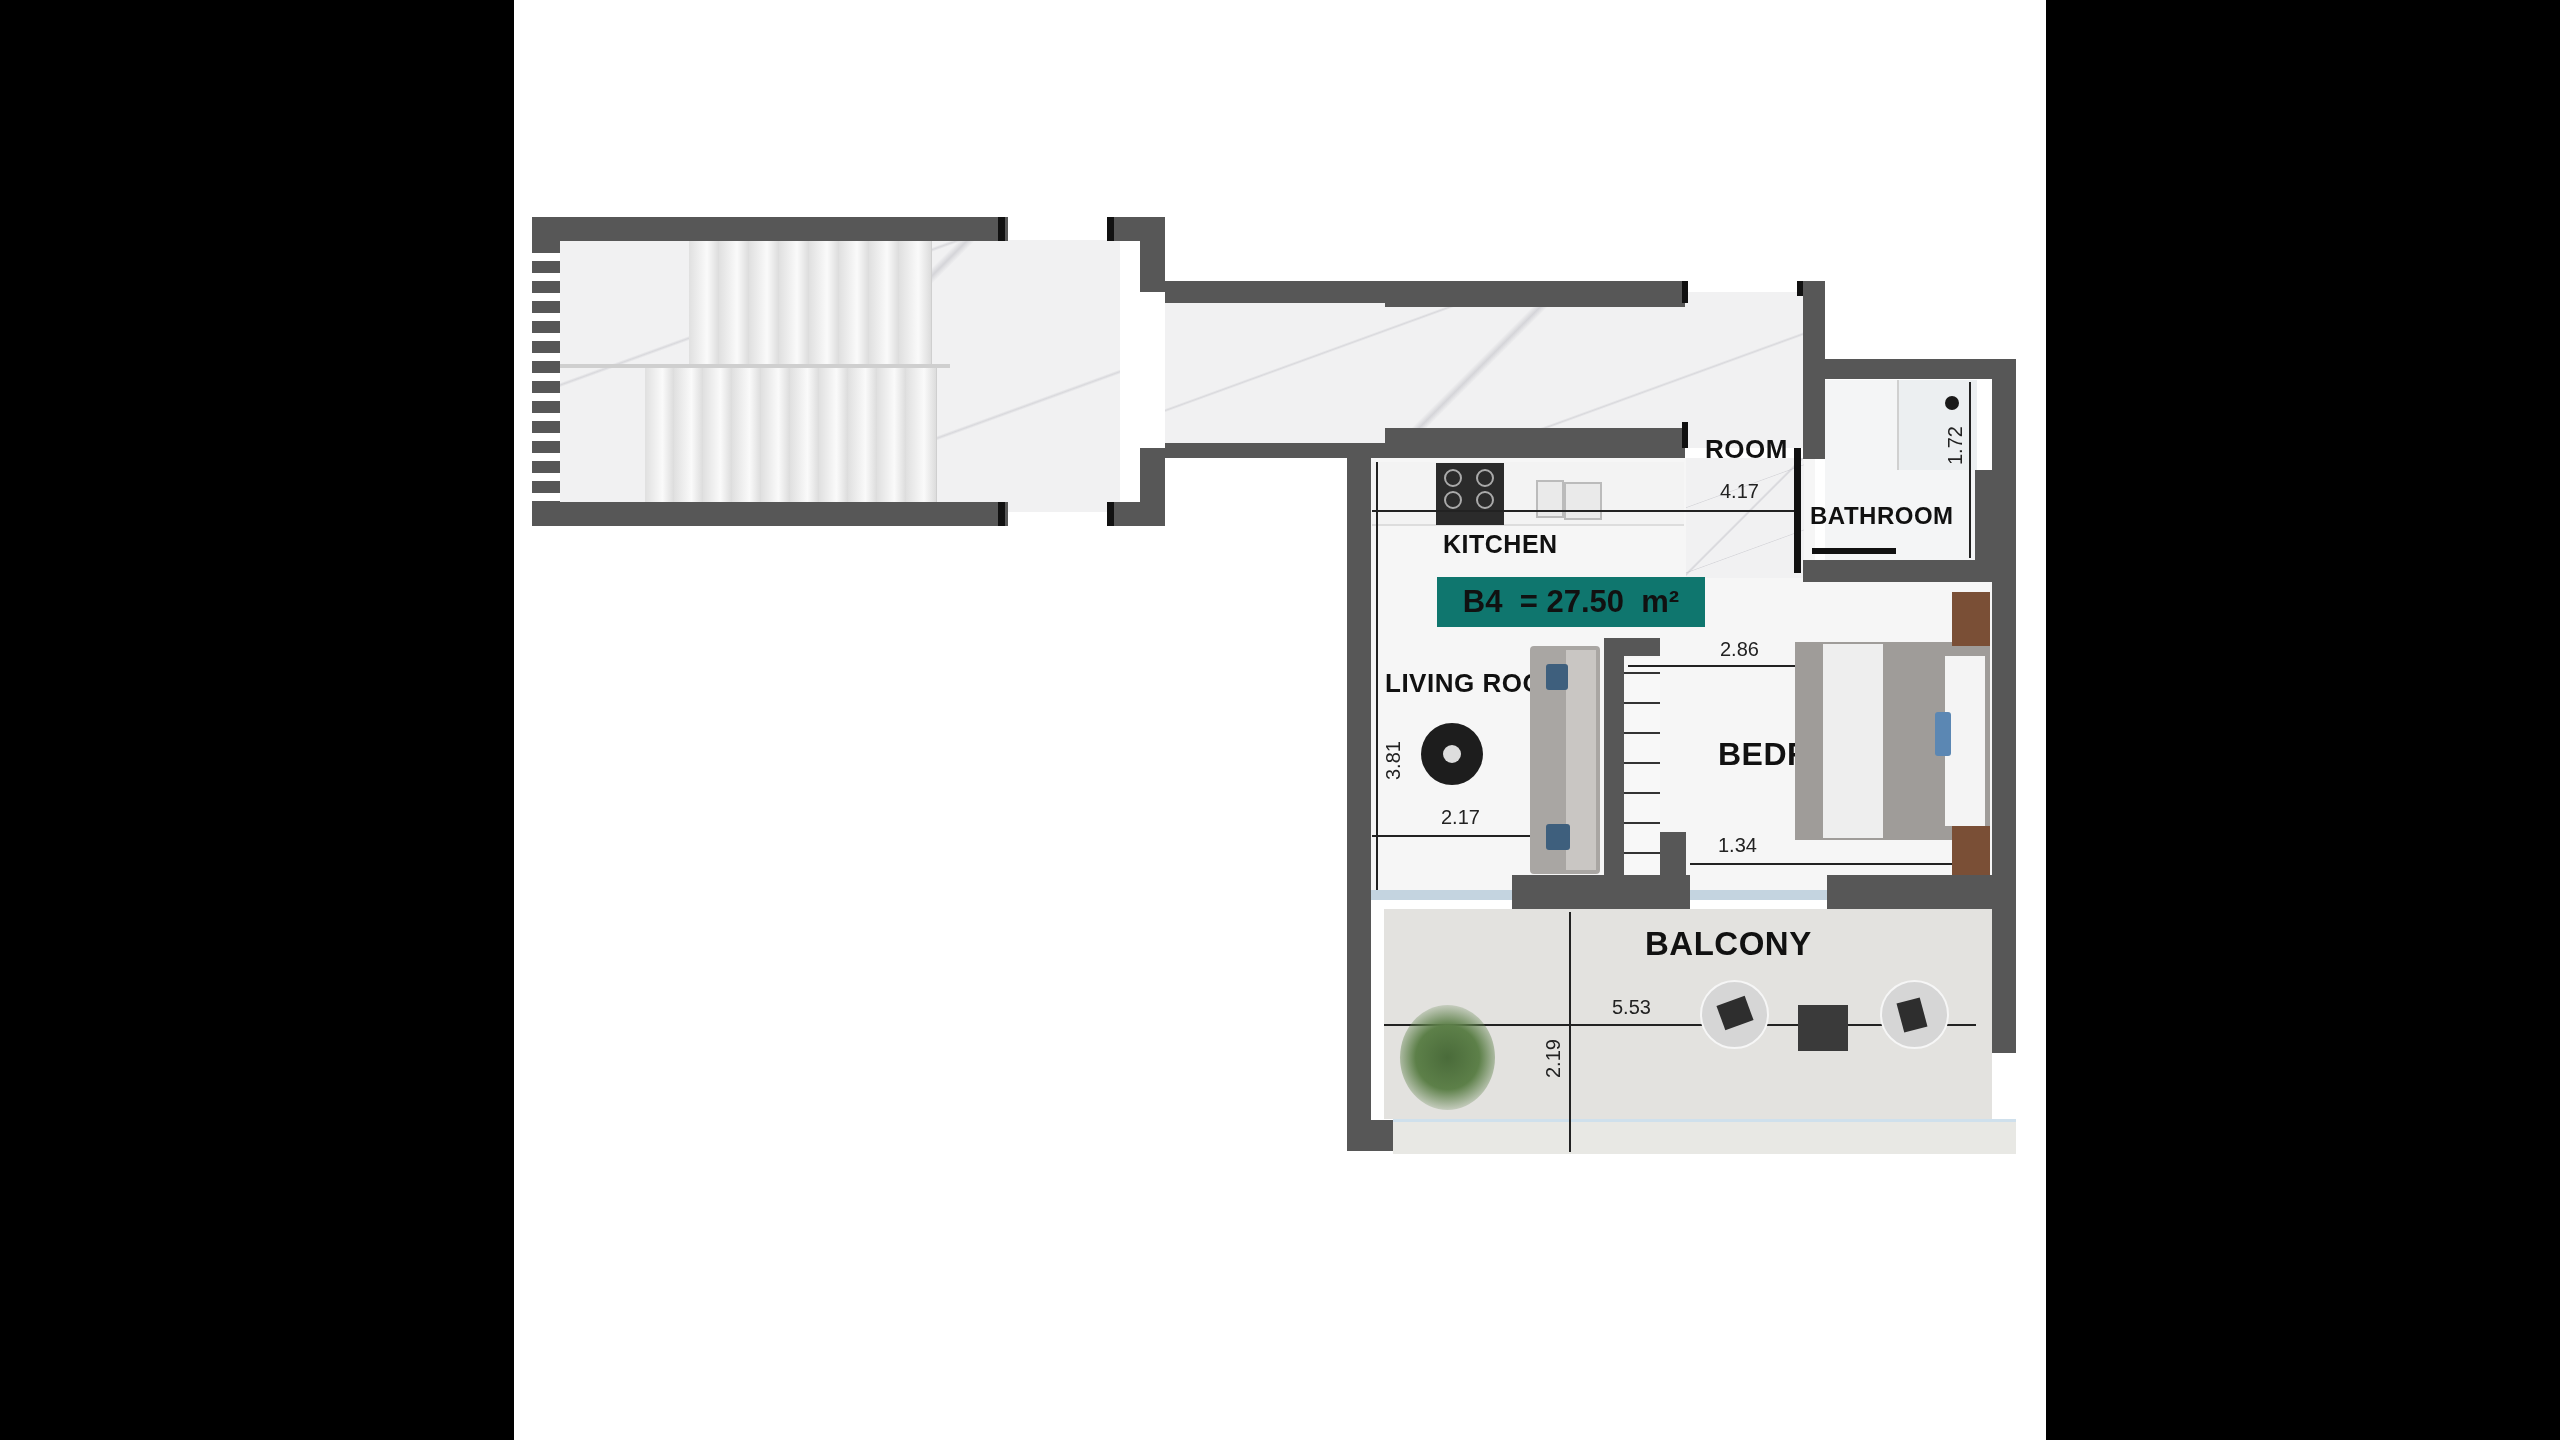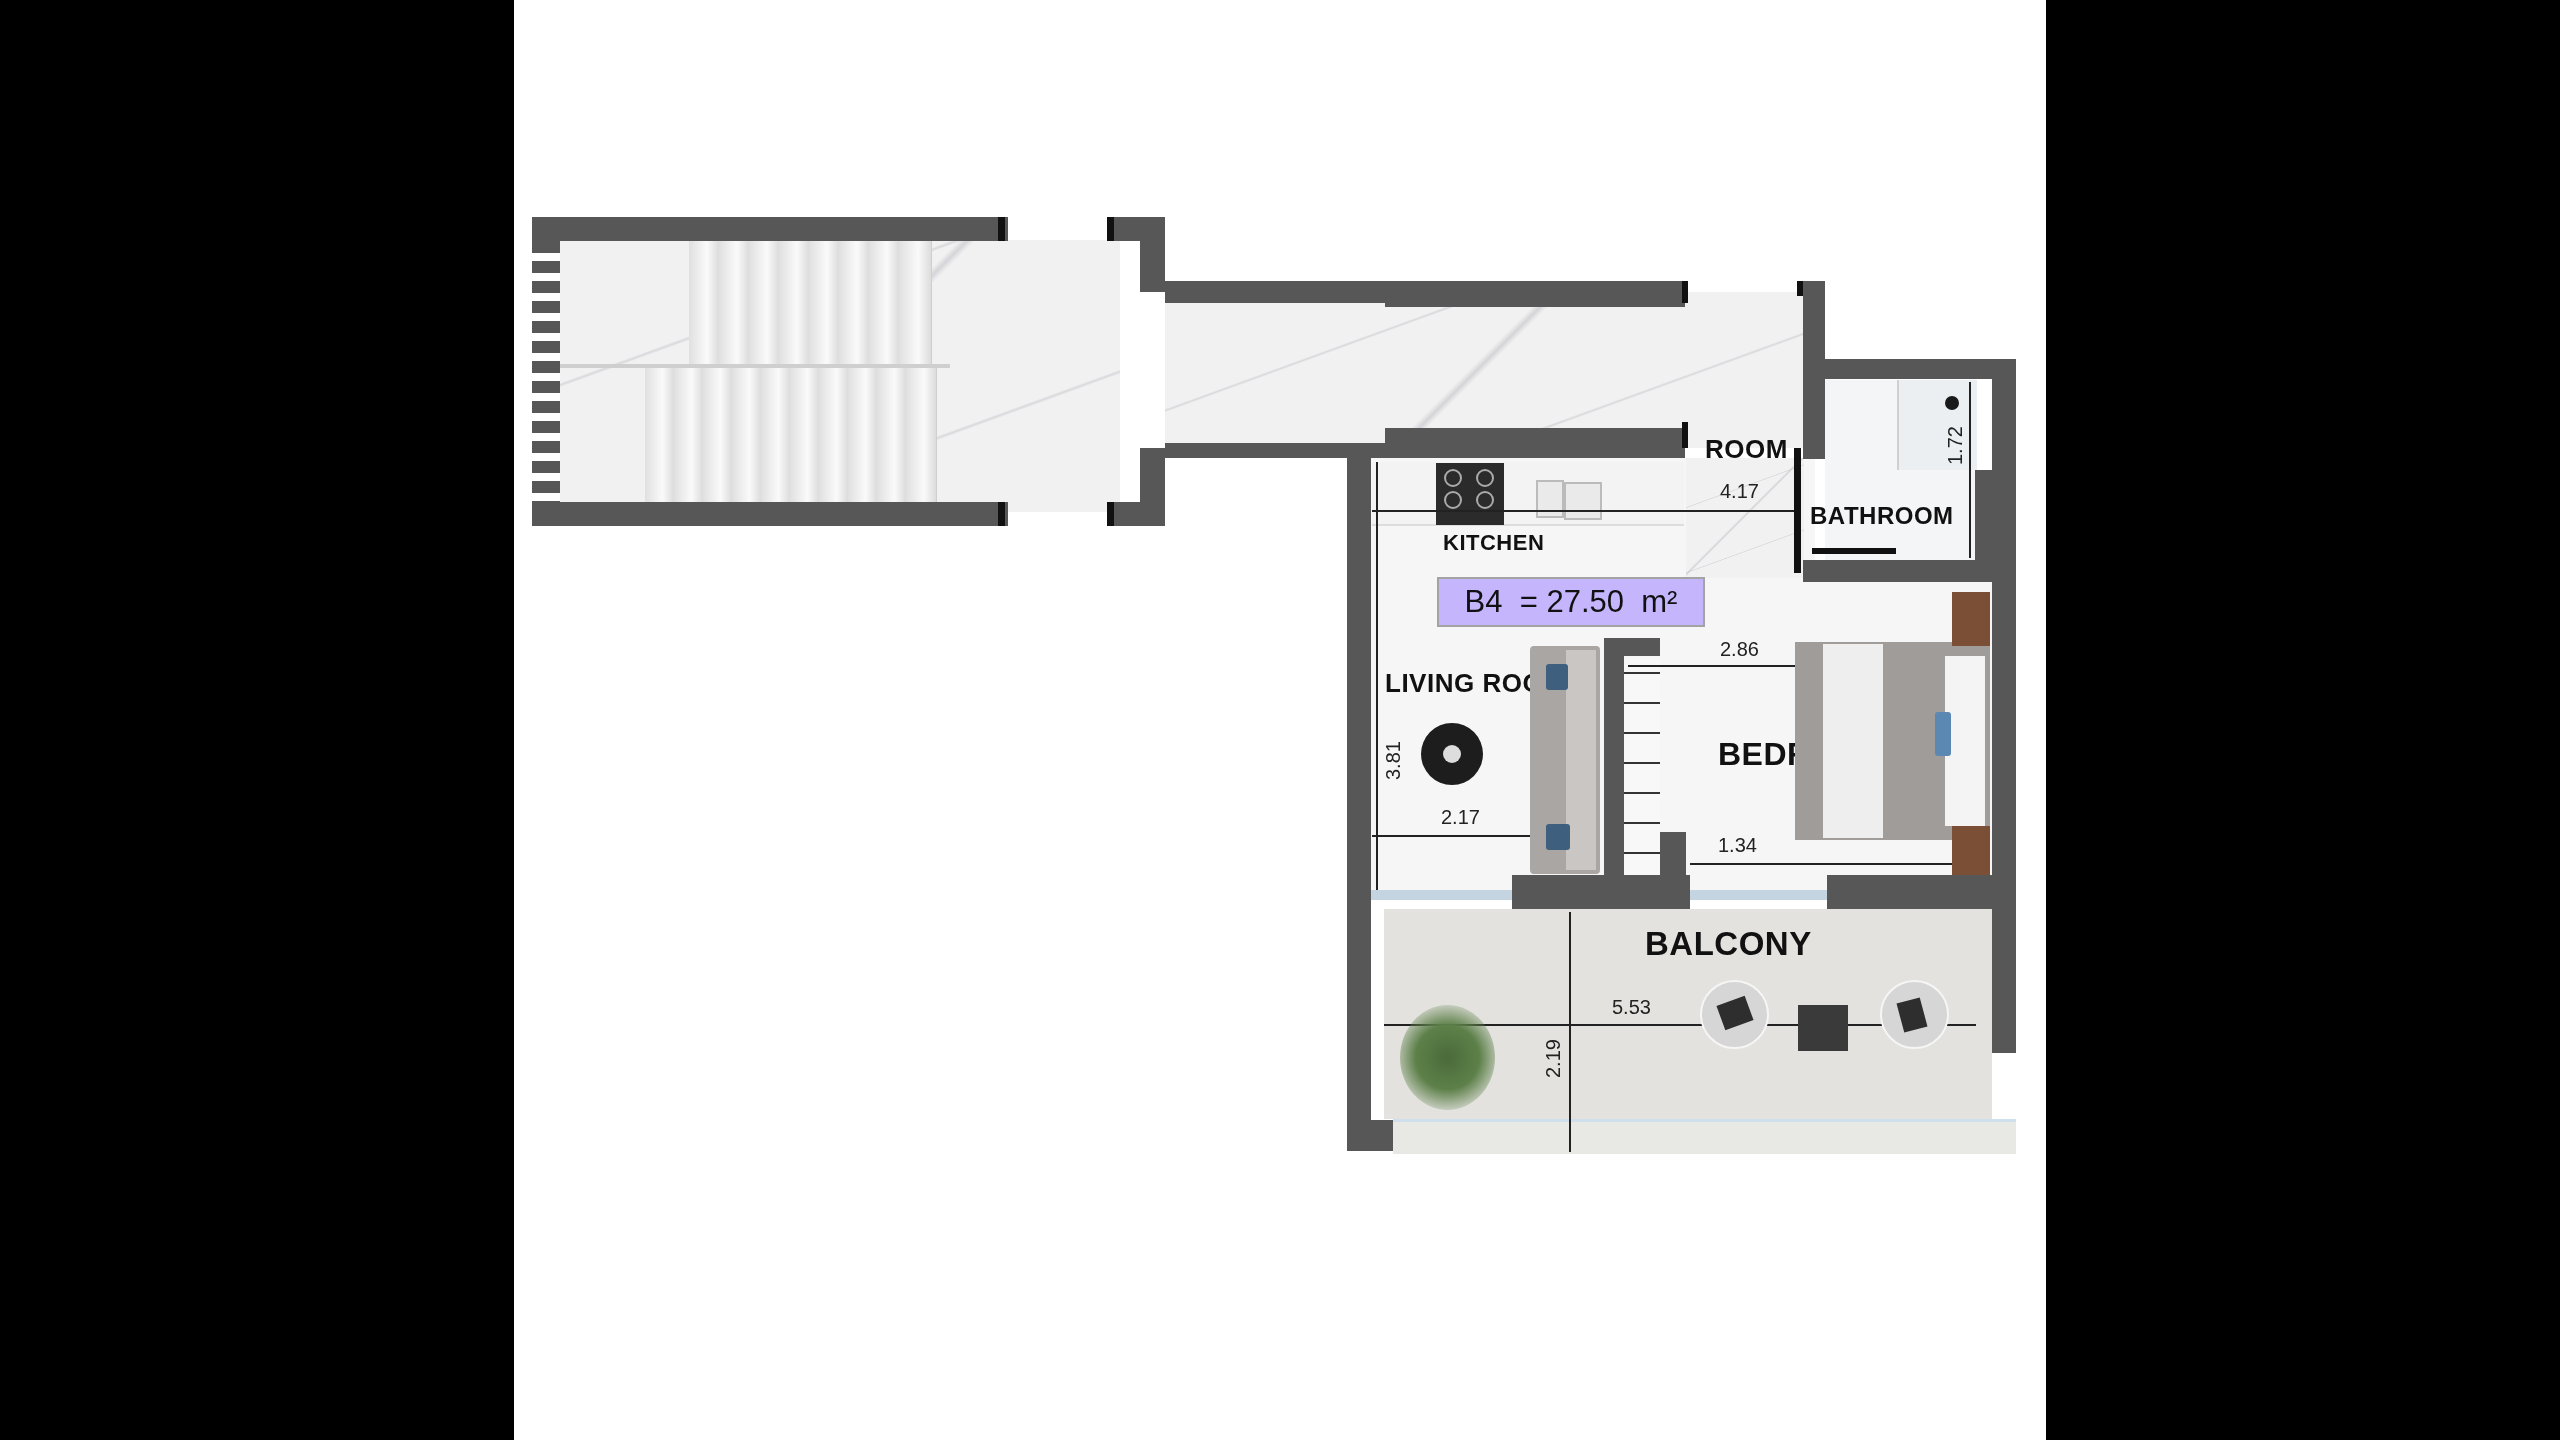--- a/index.html
+++ b/index.html
@@ -12,21 +12,21 @@
      linear-gradient(160deg, rgba(0,0,0,0) 0%, rgba(0,0,0,0) 30%, rgba(160,160,170,0.3) 30.5%, rgba(0,0,0,0) 31%, rgba(0,0,0,0) 70%, rgba(160,160,170,0.3) 70.5%, rgba(0,0,0,0) 71%),
      #f1f1f2;}
   .floor{position:absolute;background:#f6f6f6;}
   .balcony-floor{position:absolute;background:#e3e2df;}
   .label{position:absolute;font-weight:bold;color:#111;letter-spacing:0.5px;white-space:nowrap;}
   .dim{position:absolute;color:#222;font-size:20px;white-space:nowrap;}
   .hline{position:absolute;height:2px;background:#222;}
   .vline{position:absolute;width:2px;background:#222;}
   .step{position:absolute;background:linear-gradient(90deg,#e0e0e0,#fafafa 60%,#dcdcdc);border-right:1px solid #cfcfcf;}
   .door-mark{position:absolute;background:#111;}
-  .area-box{position:absolute;border:2px solid #a3a3a3;background:#c4b5fd;display:flex;align-items:center;justify-content:center;font-weight:normal;color:#111;}
+  .area-box{position:absolute;border:2px solid #0f766e;background:#0f766e;display:flex;align-items:center;justify-content:center;font-weight:bold;color:#111;}
 </style>
 </head>
 <body>
 
 <div class="canvas"></div>
 
 <div>
   <div class="marble" style="left:560px;top:240px;width:560px;height:272px;"></div>
 
   <div class="step" style="left:689px;top:240px;width:30px;height:124px;"></div>
@@ -88,21 +88,21 @@
   <div class="abs" style="left:1372px;top:462px;width:312px;height:62px;background:#f3f3f3;border-bottom:2px solid #ddd;"></div>
   <div class="abs" style="left:1436px;top:463px;width:68px;height:62px;background:#2b2b2b;">
     <div class="abs" style="left:8px;top:6px;width:14px;height:14px;border:2px solid #aaa;border-radius:50%;"></div>
     <div class="abs" style="left:40px;top:6px;width:14px;height:14px;border:2px solid #aaa;border-radius:50%;"></div>
     <div class="abs" style="left:8px;top:28px;width:14px;height:14px;border:2px solid #aaa;border-radius:50%;"></div>
     <div class="abs" style="left:40px;top:28px;width:14px;height:14px;border:2px solid #aaa;border-radius:50%;"></div>
   </div>
   <div class="abs" style="left:1536px;top:480px;width:24px;height:34px;border:2px solid #bbb;background:#eaeaea;"></div>
   <div class="abs" style="left:1564px;top:482px;width:34px;height:34px;border:2px solid #bbb;background:#eaeaea;"></div>
 
-  <div class="label" style="left:1443px;top:530px;font-size:22px;">KITCHEN</div>
+  <div class="label" style="left:1443px;top:530px;font-size:25px;">KITCHEN</div>
   <div class="label" style="left:1705px;top:434px;font-size:26px;">ROOM</div>
   <div class="area-box" style="left:1437px;top:577px;width:264px;height:46px;font-size:31px;">
     <span style="white-space:pre;">B4  = 27.50  m²</span>
   </div>
   <div class="label" style="left:1385px;top:668px;font-size:26px;">LIVING ROOM</div>
   <div class="label" style="left:1718px;top:736px;font-size:32px;">BEDROOM</div>
 
   <div class="hline" style="left:1372px;top:510px;width:422px;"></div>
   <div class="dim" style="left:1720px;top:480px;">4.17</div>
 

